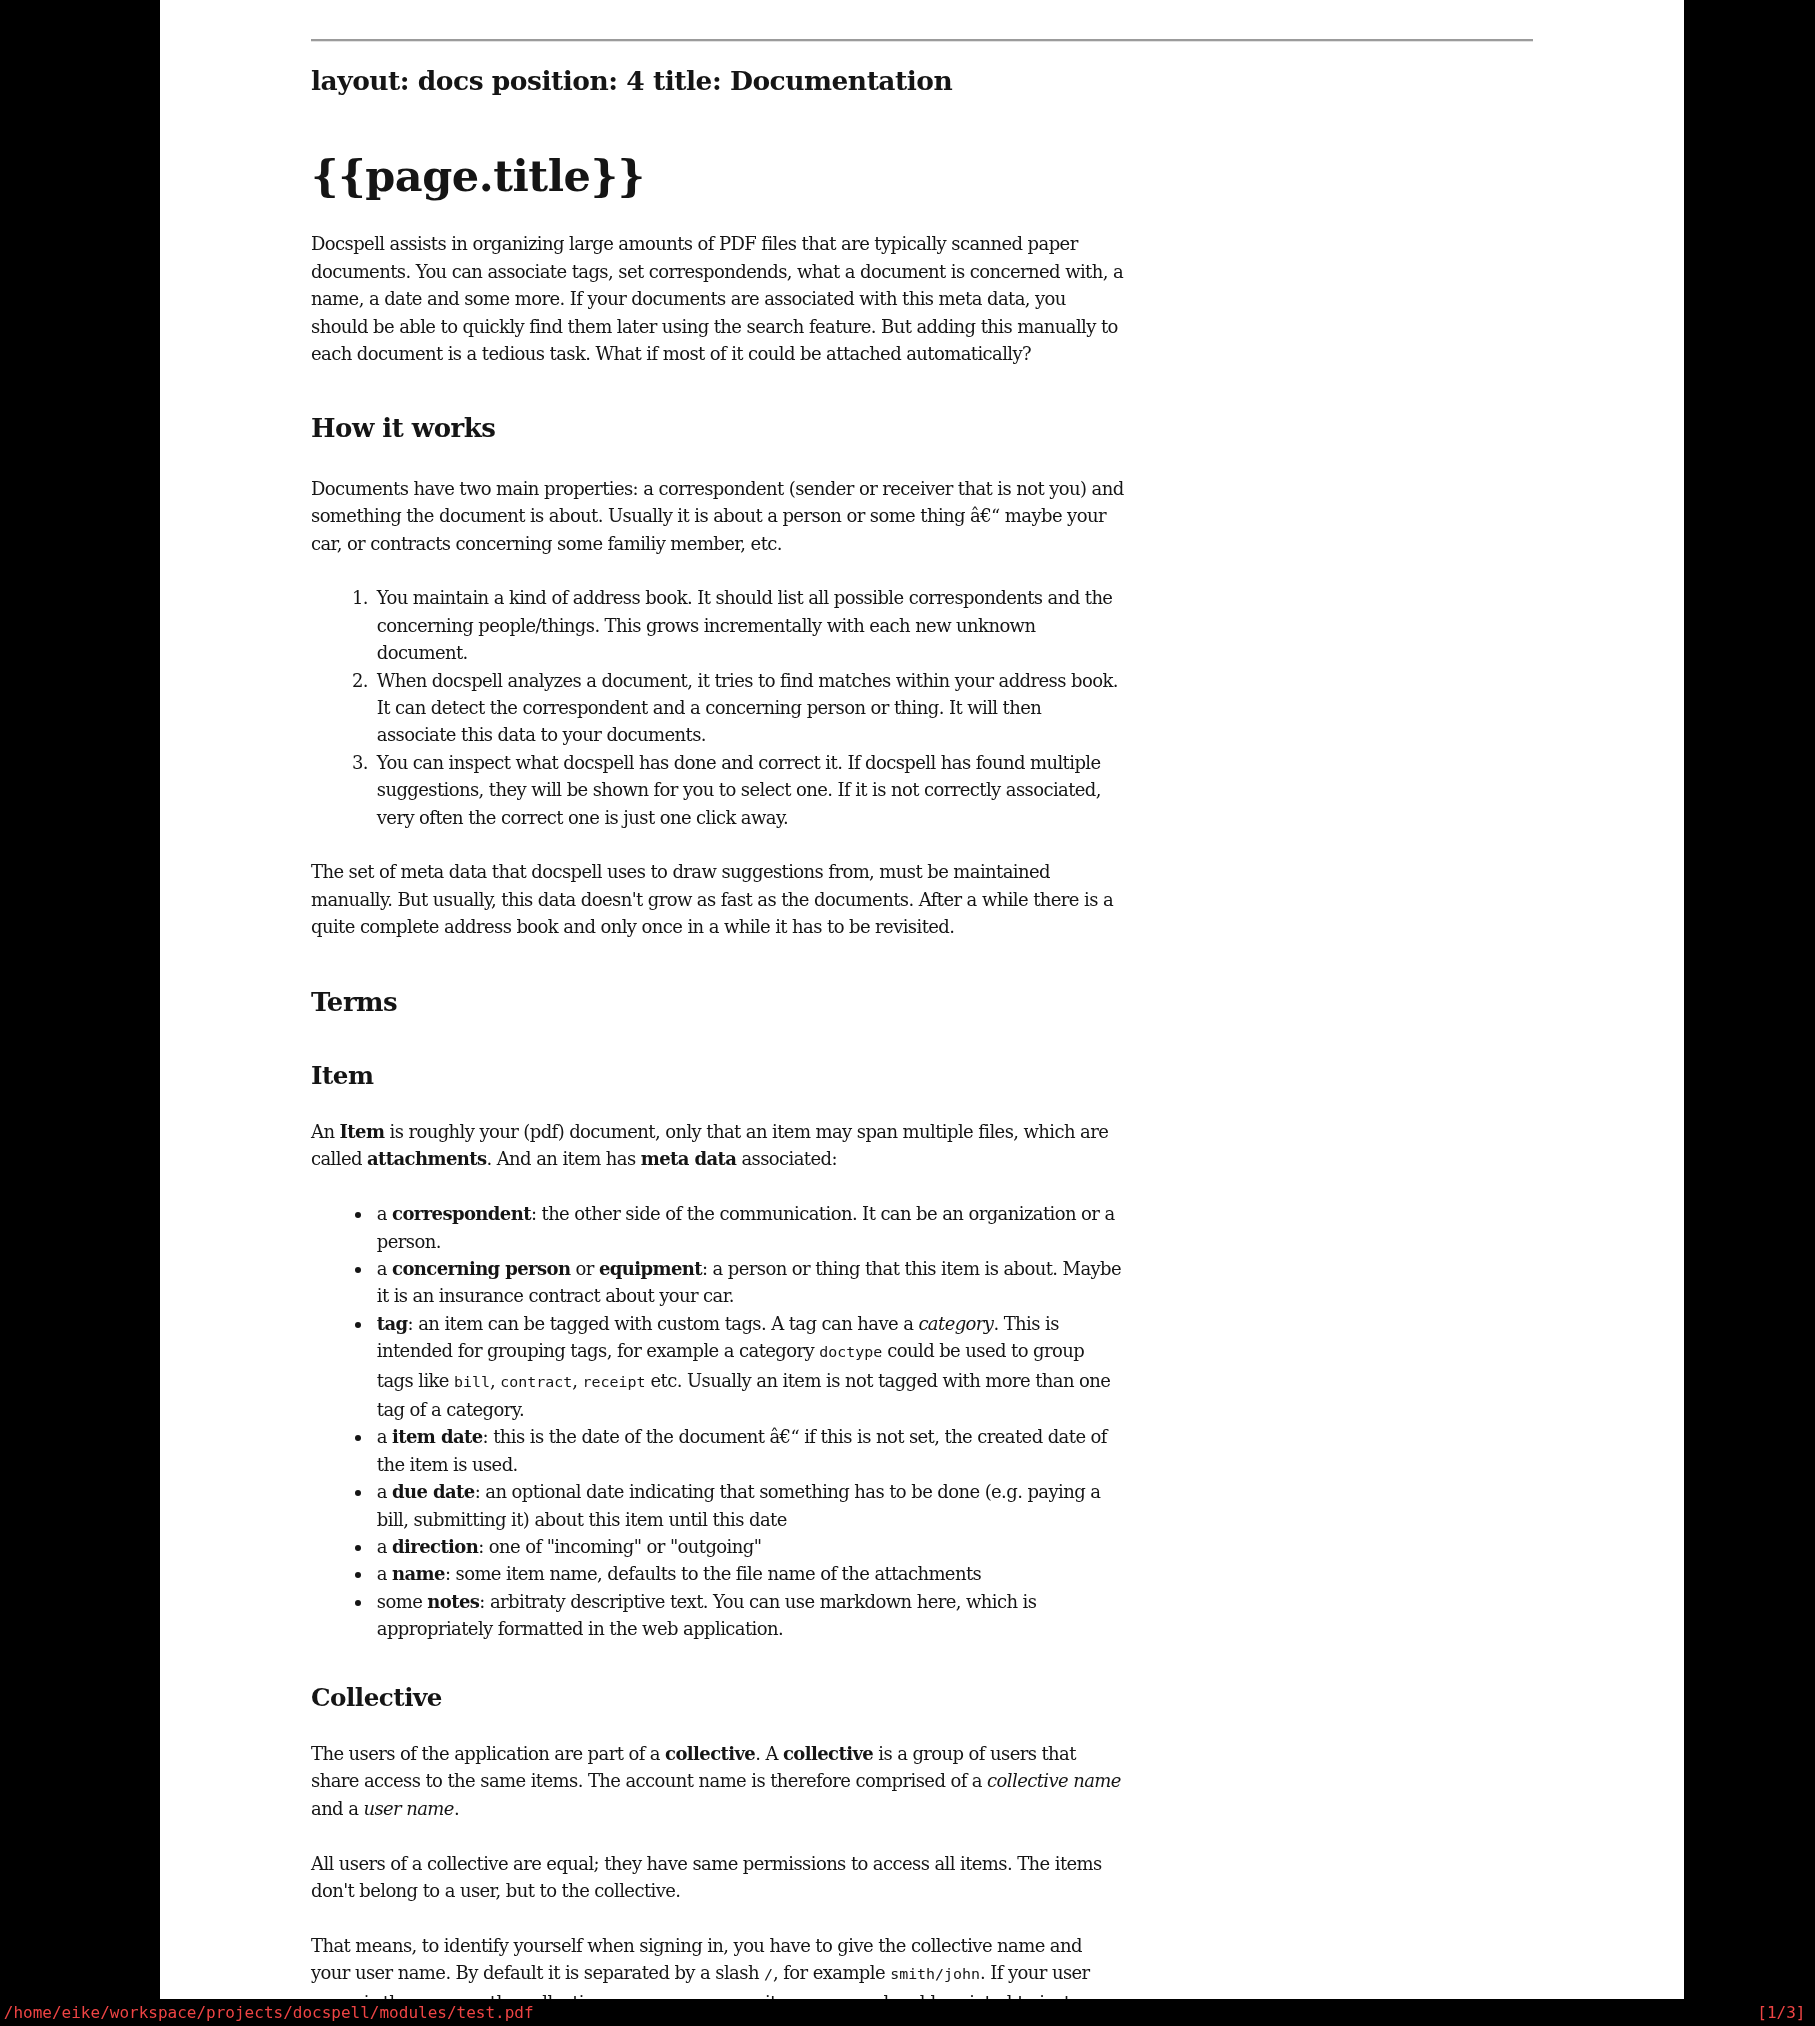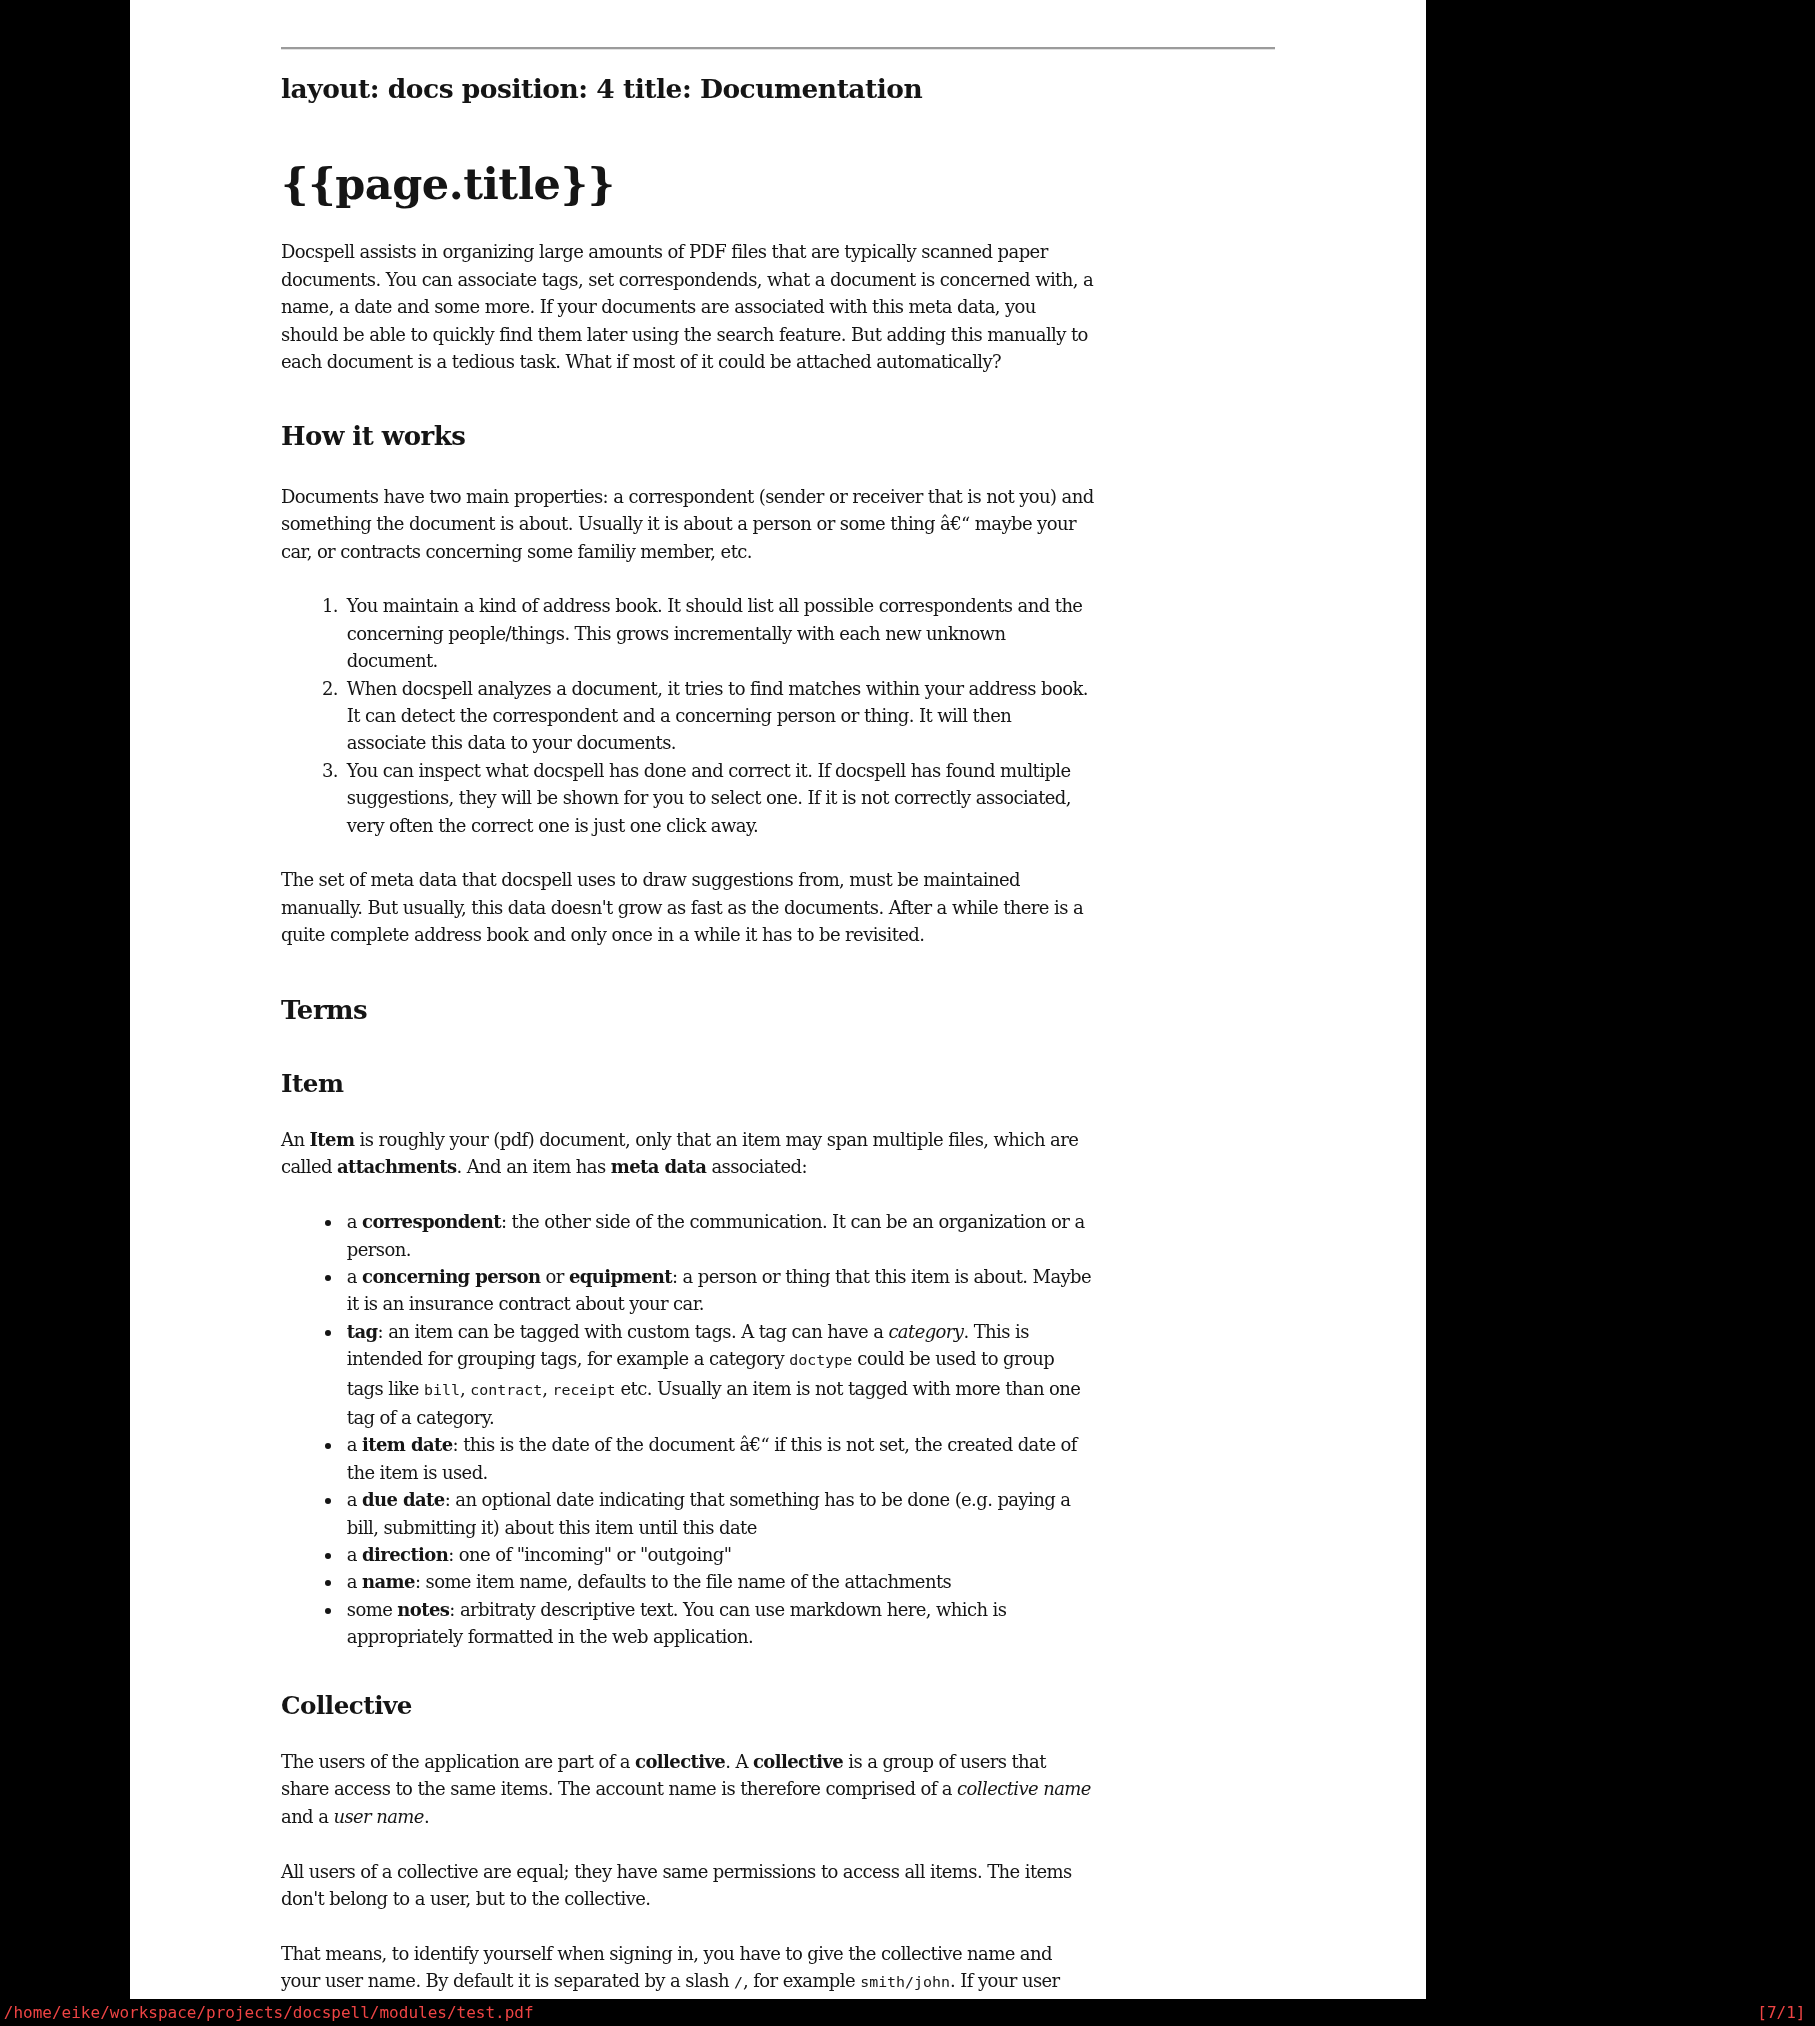--- a/index.html
+++ b/index.html
@@ -4,25 +4,25 @@
 <style>
   html,body{margin:0;padding:0;}
   body{
     width:1815px;height:2026px;
     background:#000;
     font-family:"DejaVu Serif","Liberation Serif",serif;
     position:relative;
     overflow:hidden;
   }
   .page{
-    position:absolute;left:130px;top:0;
-    width:1296px;height:1999px;
+    position:absolute;left:160px;top:0;
+    width:1524px;height:1999px;
     background:#ffffff;
     box-sizing:border-box;
-    padding:12px 151px 0 151px;
+    padding:4px 151px 0 151px;
   }
   .top-rule{
     border:none;height:1.9px;background:#9b9b9b;
     border-bottom:0.9px solid #e2e2e2;
     margin:35px 0 0 0;
   }
   .content{width:814px;color:#151515;}
   .meta-heading{
     font-size:26.5px;line-height:32px;font-weight:bold;
     letter-spacing:-0.5px;margin:23px 0 0 0;
@@ -102,15 +102,15 @@
 
     <h3 class="sub-heading">Collective</h3>
     <p class="body-text">The users of the application are part of a <b>collective</b>. A <b>collective</b> is a group of users that share access to the same items. The account name is therefore comprised of a <i>collective name</i> and a <i>user name</i>.</p>
     <p class="body-text">All users of a collective are equal; they have same permissions to access all items. The items don't belong to a user, but to the collective.</p>
     <p class="body-text">That means, to identify yourself when signing in, you have to give the collective name and your user name. By default it is separated by a slash <code class="mono">/</code>, for example <code class="mono">smith/john</code>. If your user name is the same as the collective name, you can omit one; so  can be abbreviated to just .</p>
   </div>
 </div>
 
 <div class="statusbar">
   <span>/home/eike/workspace/projects/docspell/modules/test.pdf</span>
-  <span>[7/1]</span>
+  <span>[1/3]</span>
 </div>
 
 
 </body></html>

